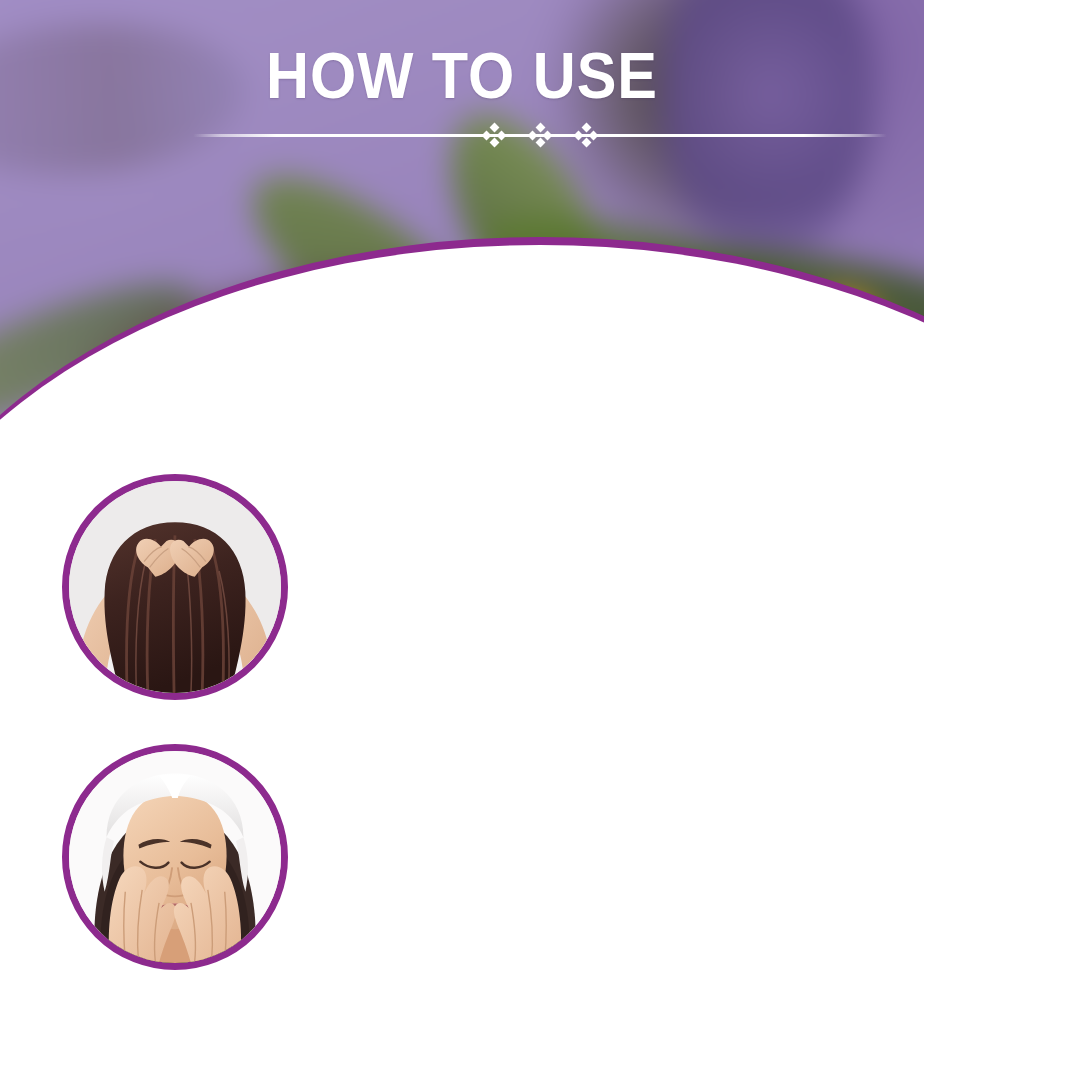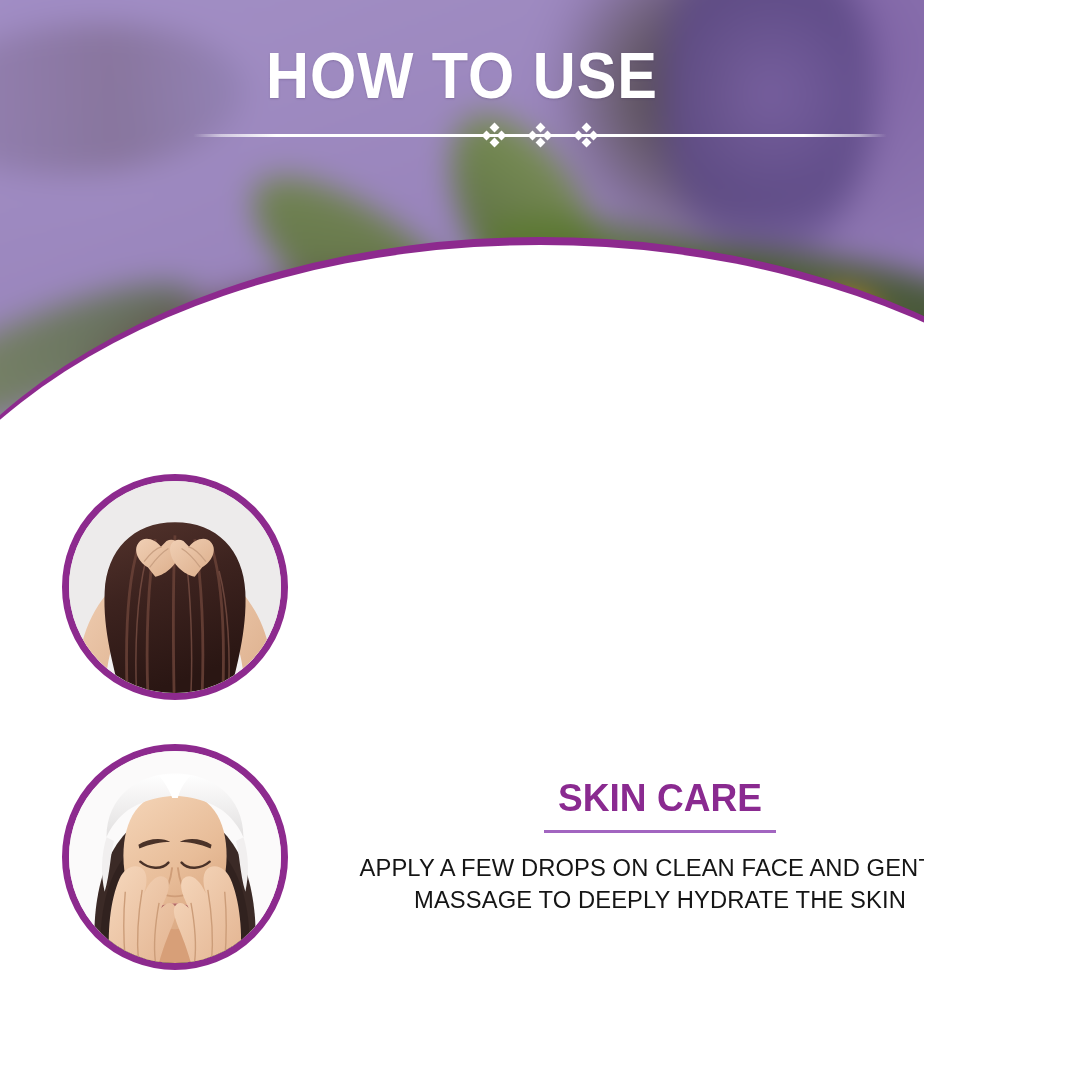--- a/index.html
+++ b/index.html
@@ -385,20 +385,15 @@
         </g>
 
         <path d="M182 226 C186 196 182 158 172 136 C168 126 158 120 150 124 C142 128 142 140 146 152 C138 134 128 130 122 136 C116 142 122 156 128 168 C122 160 114 160 112 168 C110 178 122 196 130 226 Z" fill="url(#handG)"></path>
         <g stroke="#cc9d79" stroke-width="1.5" fill="none">
           <path d="M166 150 C168 172 168 200 166 224"></path>
           <path d="M148 148 C152 172 154 200 152 224"></path>
           <path d="M130 162 C134 184 136 206 134 224"></path>
         </g>
       </svg>
     </div>
-    <div class="copy">
-      <div class="sect-title">SKIN CARE</div>
-      <div class="sect-rule"></div>
-      <div class="sect-body">APPLY A FEW DROPS ON CLEAN FACE AND GENTLY MASSAGE TO DEEPLY HYDRATE THE SKIN</div>
-    </div>
   </div>
 
 </div>
 
 </body></html>

